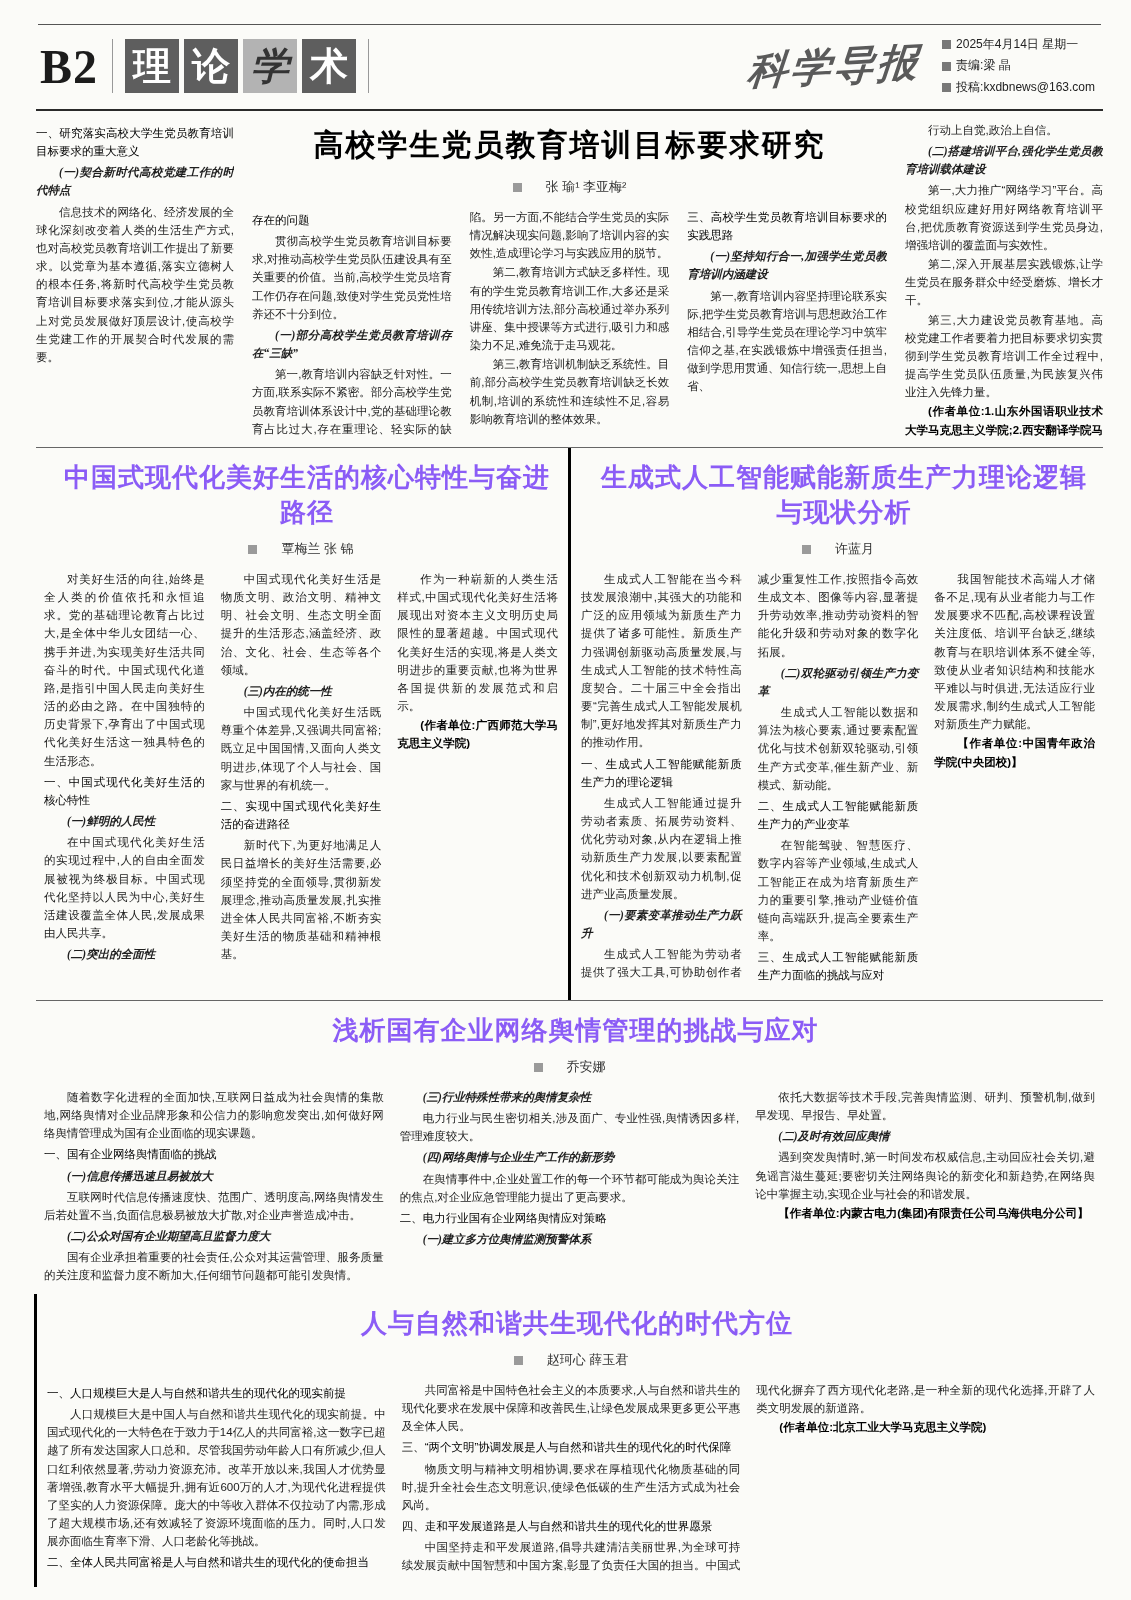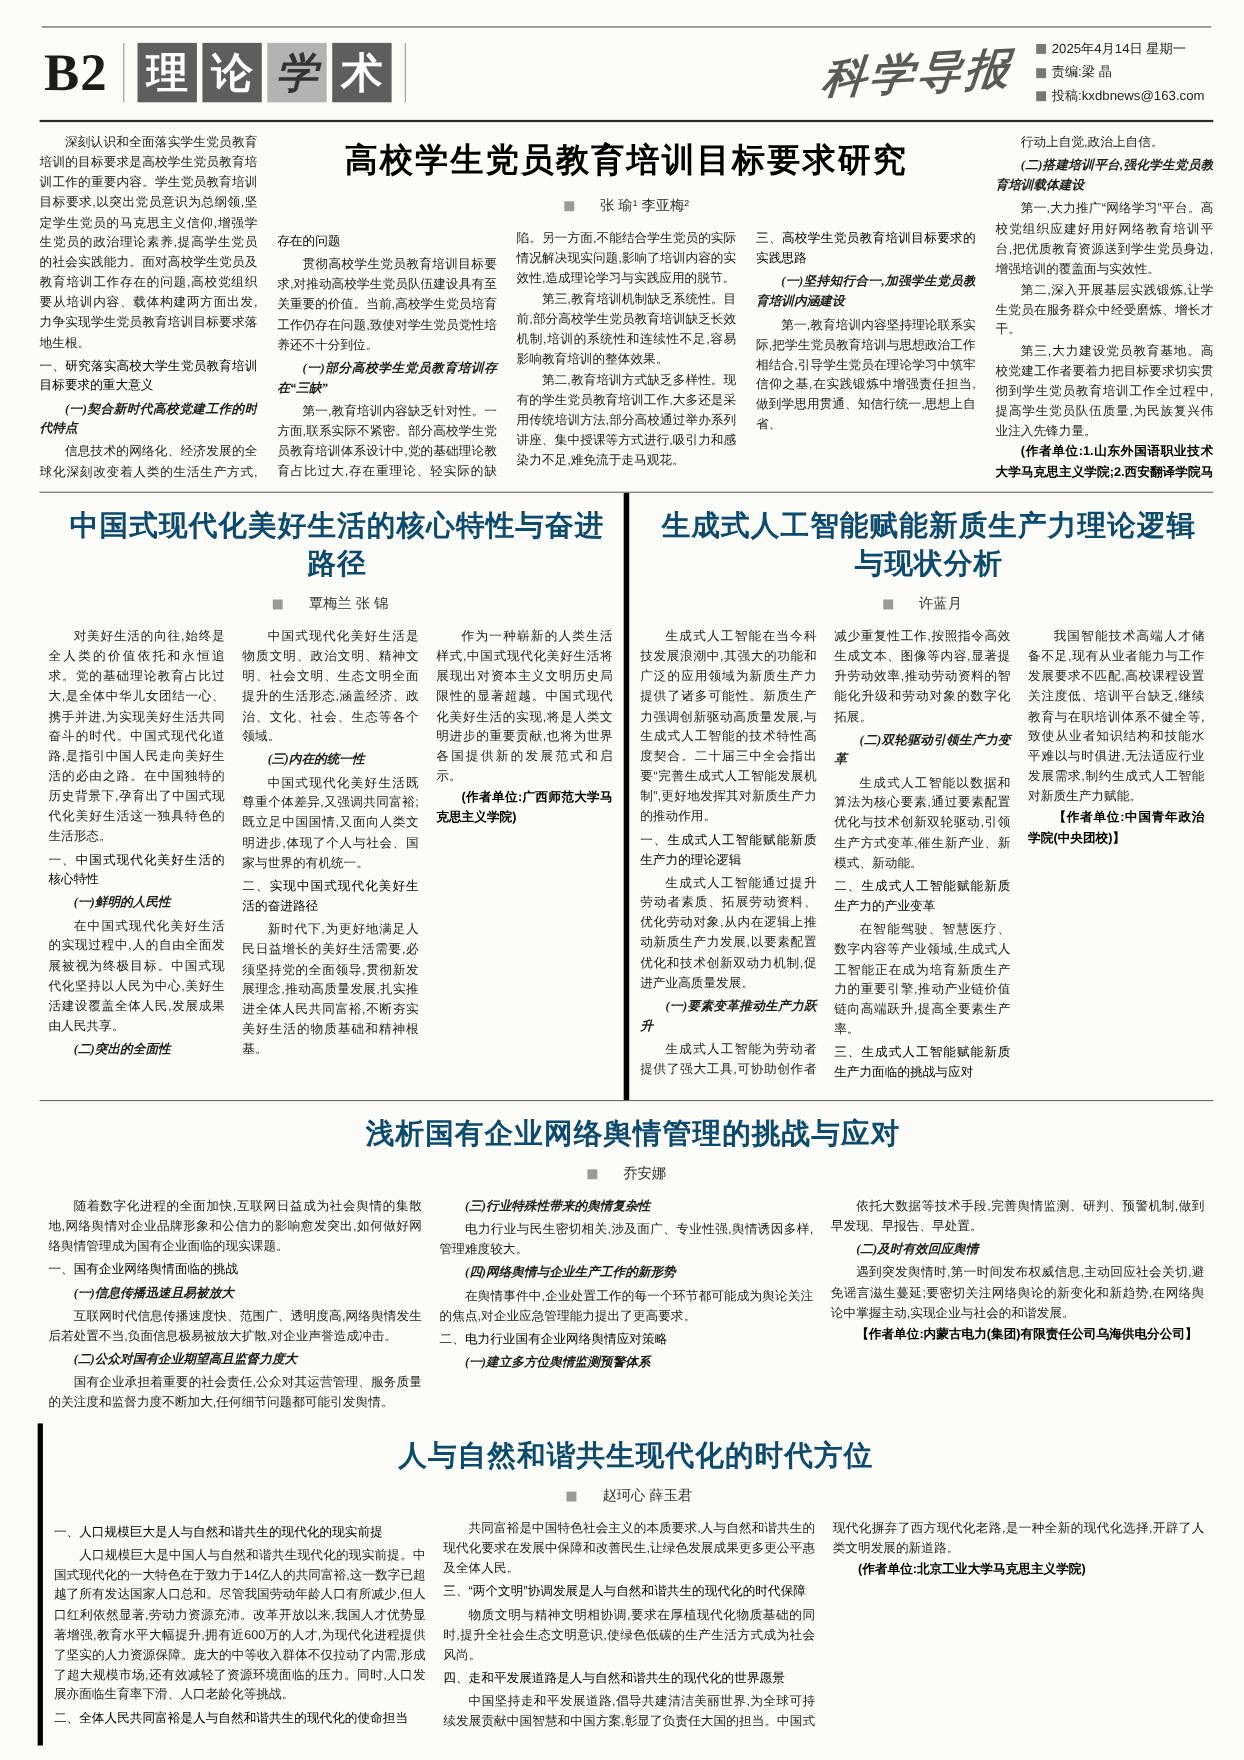--- a/index.html
+++ b/index.html
@@ -45,23 +45,23 @@
   .a1-byline { margin-top:12px; }
   .b1-mid-text { flex:1; margin-top:10px; column-count:3; column-gap:18px; column-fill:auto; overflow:hidden; }
 
   .band-rule { border-top:1px solid #666; margin:0 2px; }
 
   
   .band { display:flex; overflow:hidden; }
   .band2 { height:552px; }
   .band3 { height:586px;flex-direction:column; }
   .half { flex:1; padding:12px 10px 8px 10px; display:flex; flex-direction:column; overflow:hidden; }
-  .half + .half { border-left:5px solid #000000; }
+  .half + .half { border-left:3px solid #000000; }
   .a-head2 { text-align:center; }
-  .a-title2 { font-size:26px; font-weight:bold; letter-spacing:1px; color:#0c4a6e;margin-left:12px; }
+  .a-title2 { font-size:26px; font-weight:bold; letter-spacing:1px; color:#8b5cf6;margin-left:12px; }
   .a-byline2 { margin-top:10px;text-align:center; }
   .cols3 { flex:1; margin-top:12px; column-count:3; column-gap:16px; column-fill:auto; overflow:hidden; }
 </style>
 </head>
 <body>
 
 <div class="page">
 
   <div class="top-thin-rule"></div>
   <div class="masthead">
@@ -89,40 +89,39 @@
             <span class="sq"></span>
             <span>投稿:kxdbnews@163.com</span>
           </span>
       </span>
     </div>
   </div>
   <div class="header-rule"></div>
 
   <div class="band1">
     <div class="b1-side textflow">
-        <p class="p-body">深刻认识和全面落实学生党员教育培训的目标要求是高校学生党员教育培训工作的重要内容。学生党员教育培训目标要求,以突出党员意识为总纲领,坚定学生党员的马克思主义信仰,增强学生党员的政治理论素养,提高学生党员的社会实践能力。面对高校学生党员及教育培训工作存在的问题,高校党组织要从培训内容、载体构建两方面出发,力争实现学生党员教育培训目标要求落地生根。</p>
         <p class="p-sub1">一、研究落实高校大学生党员教育培训目标要求的重大意义</p>
         <p class="p-sub2">(一)契合新时代高校党建工作的时代特点</p>
         <p class="p-body">信息技术的网络化、经济发展的全球化深刻改变着人类的生活生产方式,也对高校党员教育培训工作提出了新要求。以党章为基本遵循,落实立德树人的根本任务,将新时代高校学生党员教育培训目标要求落实到位,才能从源头上对党员发展做好顶层设计,使高校学生党建工作的开展契合时代发展的需要。</p>
       </div>
     <div class="b1-mid">
       <div class="a1-head">
         <div class="a1-title">高校学生党员教育培训目标要求研究</div>
         <div class="byline a1-byline">
           <span class="byl-sq"></span>
           <span>张 瑜¹ 李亚梅²</span>
         </div>
       </div>
       <div class="b1-mid-text textflow">
           <p class="p-sub1">存在的问题</p>
           <p class="p-body">贯彻高校学生党员教育培训目标要求,对推动高校学生党员队伍建设具有至关重要的价值。当前,高校学生党员培育工作仍存在问题,致使对学生党员党性培养还不十分到位。</p>
           <p class="p-sub2">(一)部分高校学生党员教育培训存在“三缺”</p>
           <p class="p-body">第一,教育培训内容缺乏针对性。一方面,联系实际不紧密。部分高校学生党员教育培训体系设计中,党的基础理论教育占比过大,存在重理论、轻实际的缺陷。另一方面,不能结合学生党员的实际情况解决现实问题,影响了培训内容的实效性,造成理论学习与实践应用的脱节。</p>
+          <p class="p-body">第二,教育培训方式缺乏多样性。现有的学生党员教育培训工作,大多还是采用传统培训方法,部分高校通过举办系列讲座、集中授课等方式进行,吸引力和感染力不足,难免流于走马观花。</p>
           <p class="p-body">第三,教育培训机制缺乏系统性。目前,部分高校学生党员教育培训缺乏长效机制,培训的系统性和连续性不足,容易影响教育培训的整体效果。</p>
-          <p class="p-body">第二,教育培训方式缺乏多样性。现有的学生党员教育培训工作,大多还是采用传统培训方法,部分高校通过举办系列讲座、集中授课等方式进行,吸引力和感染力不足,难免流于走马观花。</p>
           <p class="p-sub1">三、高校学生党员教育培训目标要求的实践思路</p>
           <p class="p-sub2">(一)坚持知行合一,加强学生党员教育培训内涵建设</p>
           <p class="p-body">第一,教育培训内容坚持理论联系实际,把学生党员教育培训与思想政治工作相结合,引导学生党员在理论学习中筑牢信仰之基,在实践锻炼中增强责任担当,做到学思用贯通、知信行统一,思想上自省、</p>
         </div>
     </div>
     <div class="b1-side textflow">
         <p class="p-body">行动上自觉,政治上自信。</p>
         <p class="p-sub2">(二)搭建培训平台,强化学生党员教育培训载体建设</p>
         <p class="p-body">第一,大力推广“网络学习”平台。高校党组织应建好用好网络教育培训平台,把优质教育资源送到学生党员身边,增强培训的覆盖面与实效性。</p>
         <p class="p-body">第二,深入开展基层实践锻炼,让学生党员在服务群众中经受磨炼、增长才干。</p>

